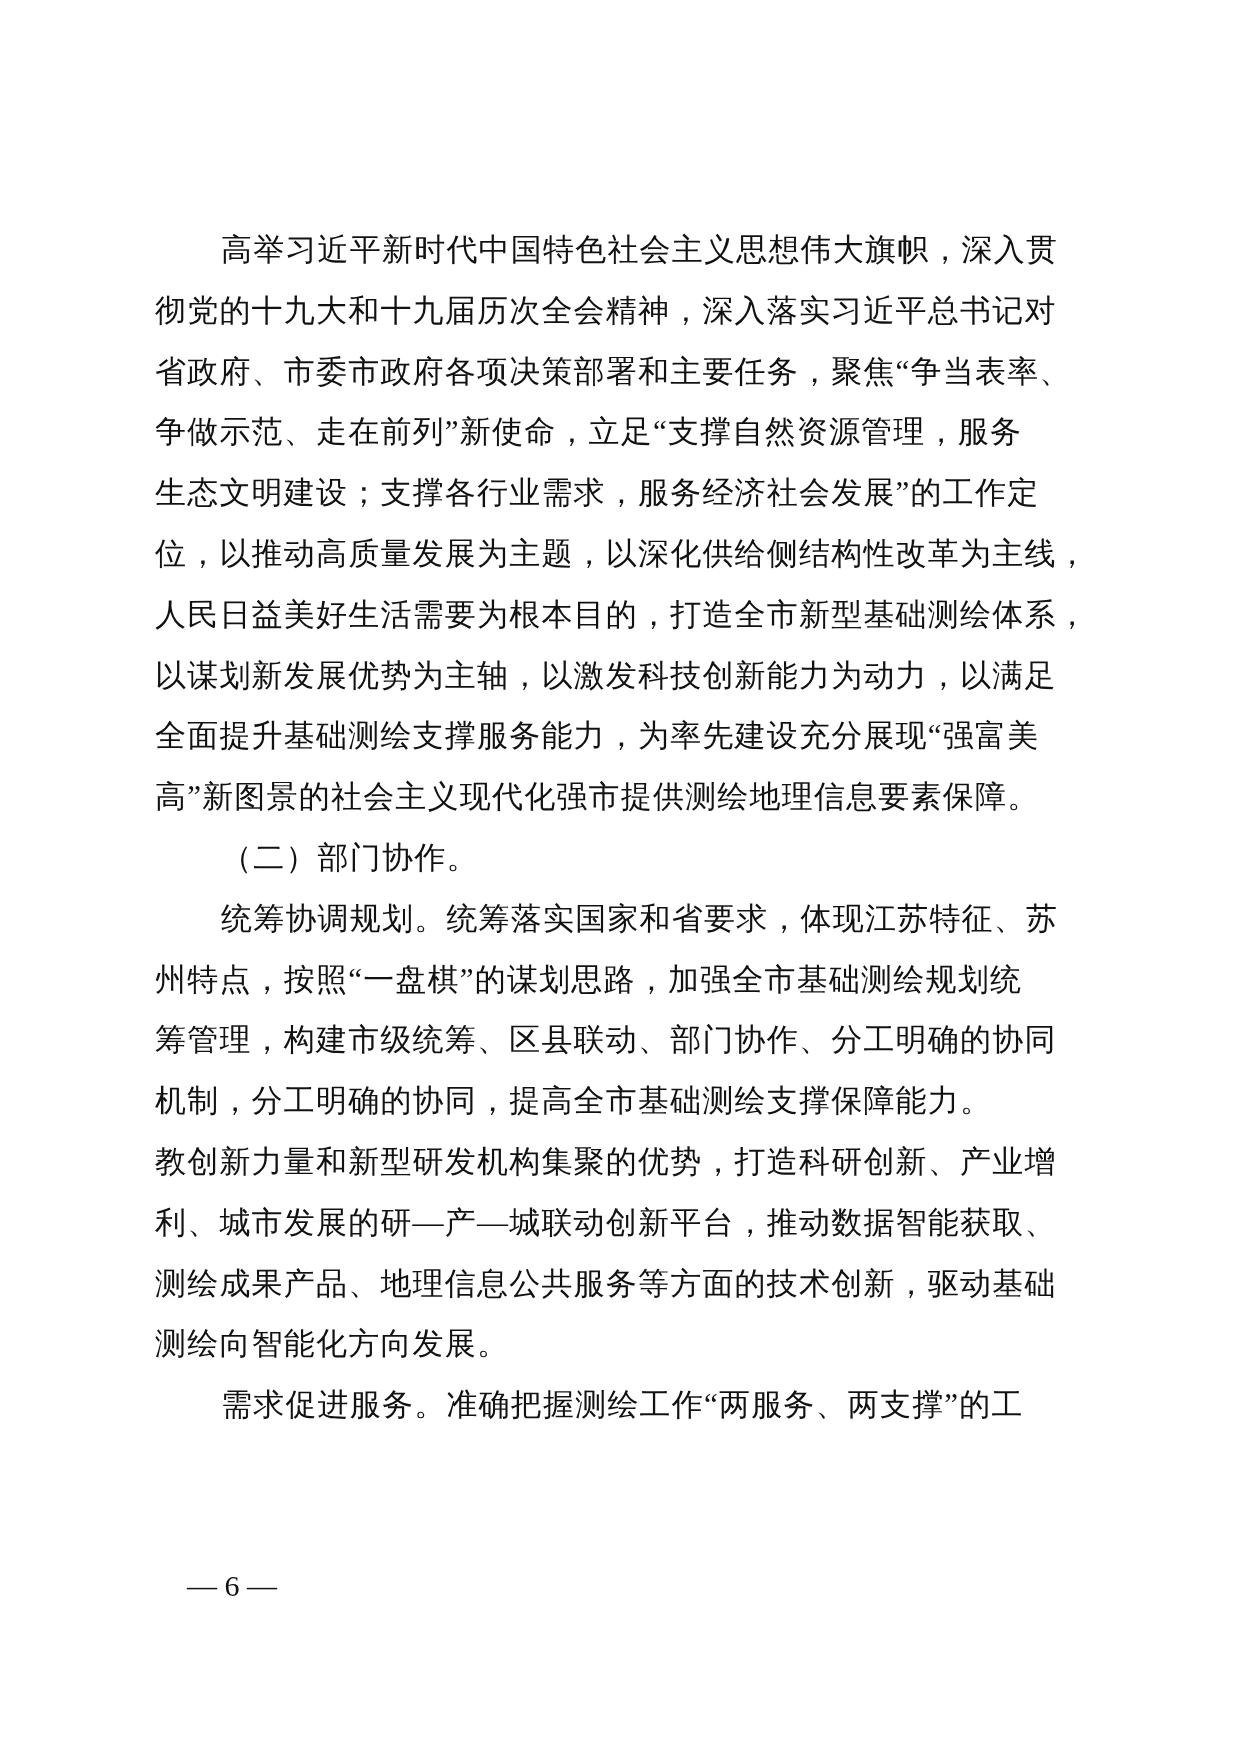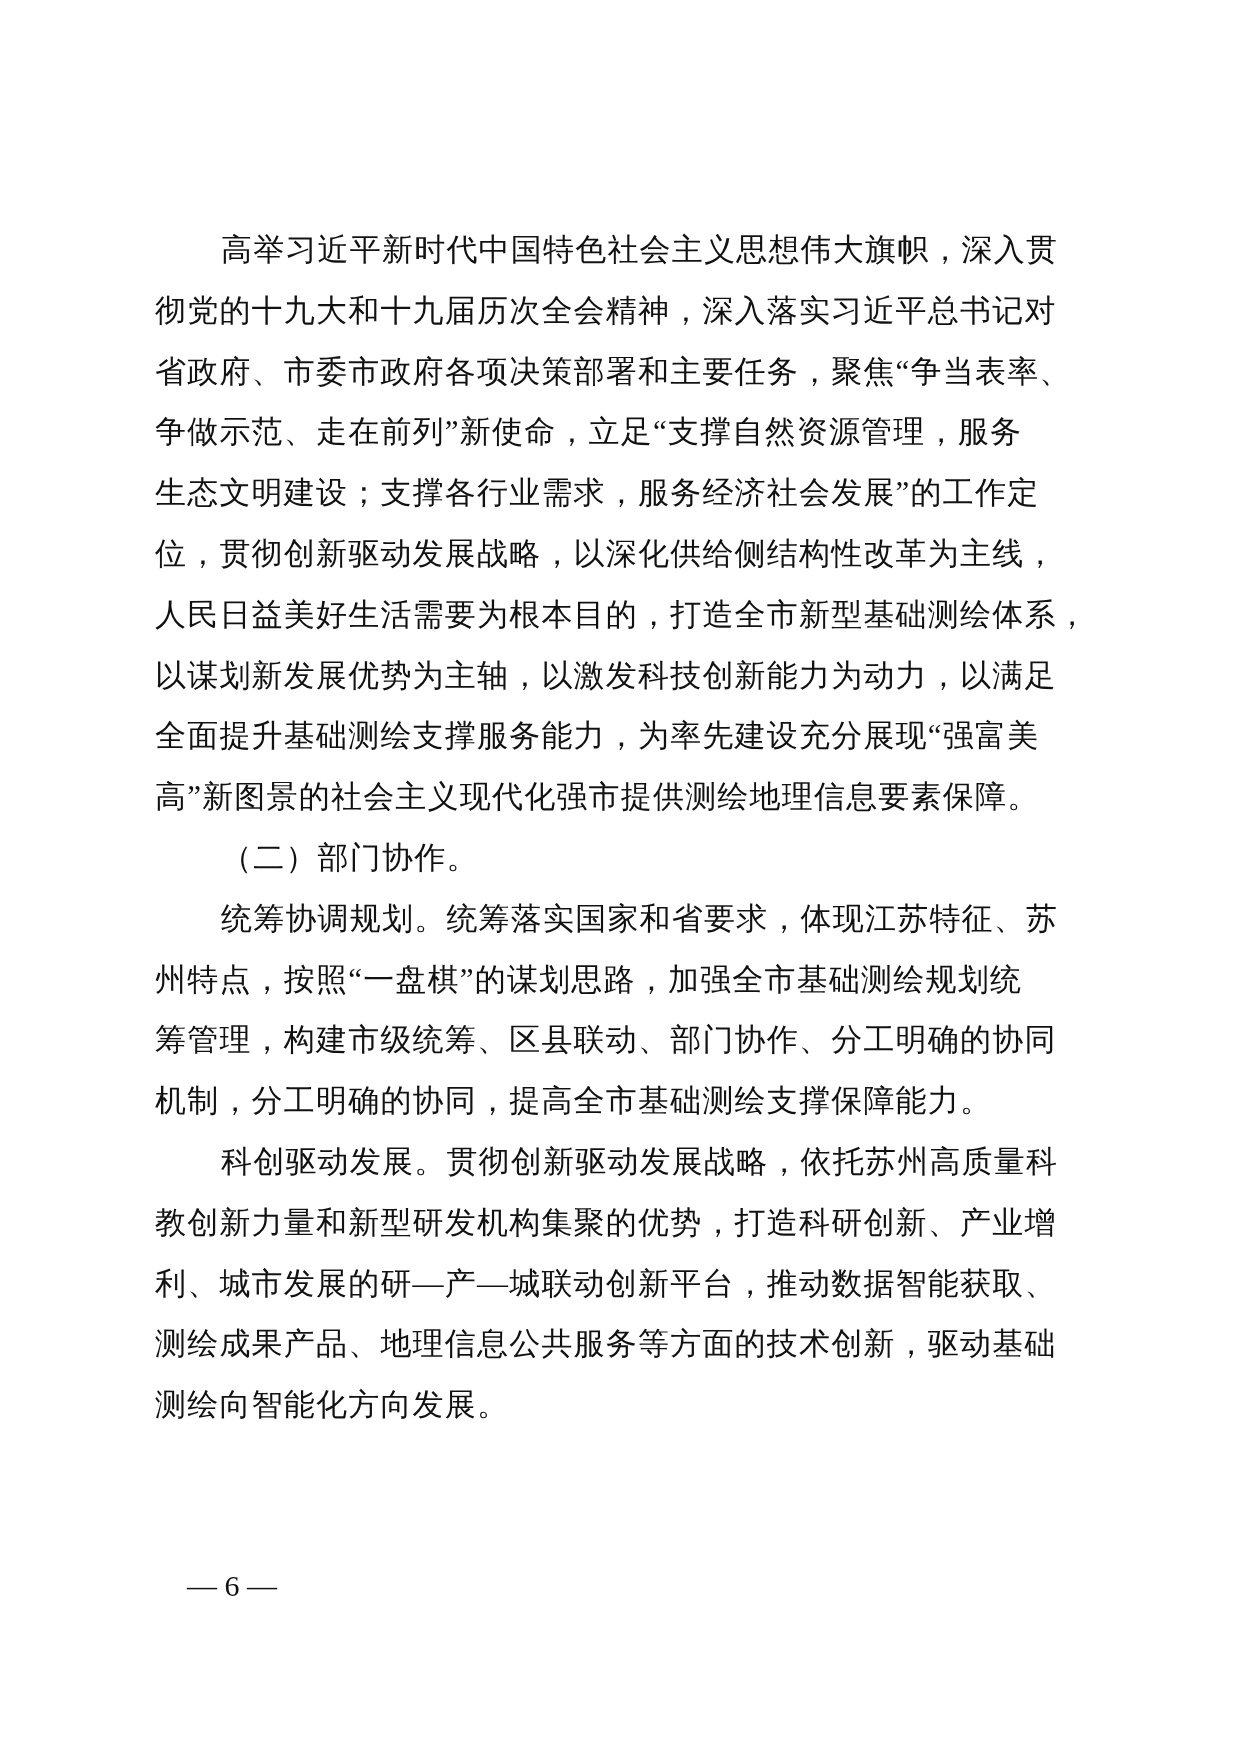--- a/index.html
+++ b/index.html
@@ -51,31 +51,31 @@
 </head>
 <body>
 
 <div class="page">
   <div class="body-text">
     <div class="line indent">高举习近平新时代中国特色社会主义思想伟大旗帜，深入贯</div>
     <div class="line">彻党的十九大和十九届历次全会精神，深入落实习近平总书记对</div>
     <div class="line">省政府、市委市政府各项决策部署和主要任务，聚焦“争当表率、</div>
     <div class="line">争做示范、走在前列”新使命，立足“支撑自然资源管理，服务</div>
     <div class="line">生态文明建设；支撑各行业需求，服务经济社会发展”的工作定</div>
-    <div class="line">位，贯彻创新驱动发展战略，以深化供给侧结构性改革为主线，</div>
+    <div class="line">位，以推动高质量发展为主题，以深化供给侧结构性改革为主线，</div>
     <div class="line">人民日益美好生活需要为根本目的，打造全市新型基础测绘体系，</div>
     <div class="line">以谋划新发展优势为主轴，以激发科技创新能力为动力，以满足</div>
     <div class="line">全面提升基础测绘支撑服务能力，为率先建设充分展现“强富美</div>
     <div class="line">高”新图景的社会主义现代化强市提供测绘地理信息要素保障。</div>
     <div class="line indent">（二）部门协作。</div>
     <div class="line indent">统筹协调规划。统筹落实国家和省要求，体现江苏特征、苏</div>
     <div class="line">州特点，按照“一盘棋”的谋划思路，加强全市基础测绘规划统</div>
     <div class="line">筹管理，构建市级统筹、区县联动、部门协作、分工明确的协同</div>
     <div class="line">机制，分工明确的协同，提高全市基础测绘支撑保障能力。</div>
-    <div class="line indent">科创驱动发展。贯彻创新驱动发展战略，依托苏州高质量科</div>
     <div class="line">教创新力量和新型研发机构集聚的优势，打造科研创新、产业增</div>
     <div class="line">利、城市发展的研—产—城联动创新平台，推动数据智能获取、</div>
     <div class="line">测绘成果产品、地理信息公共服务等方面的技术创新，驱动基础</div>
     <div class="line">测绘向智能化方向发展。</div>
+    <div class="line indent">需求促进服务。准确把握测绘工作“两服务、两支撑”的工</div>
   </div>
 
   <div class="page-number">— 6 —</div>
 </div>
 
 </body></html>

